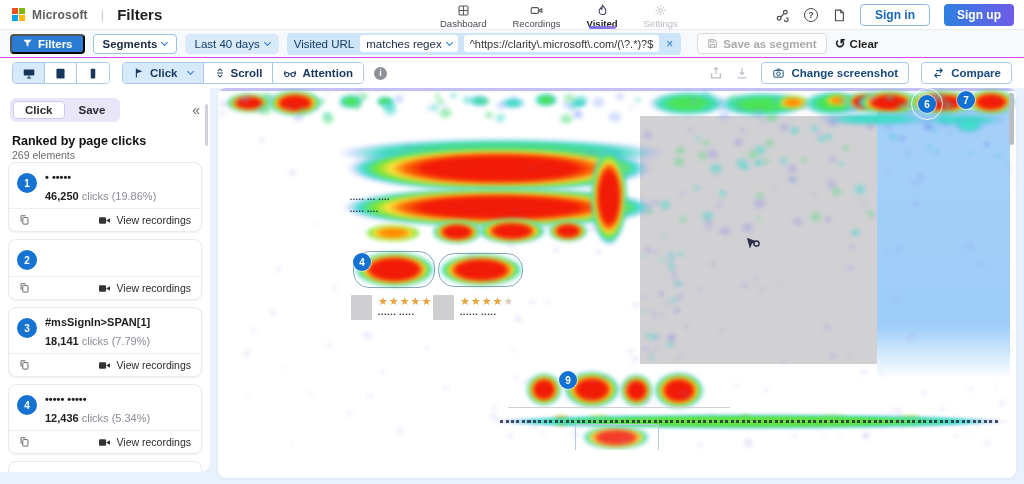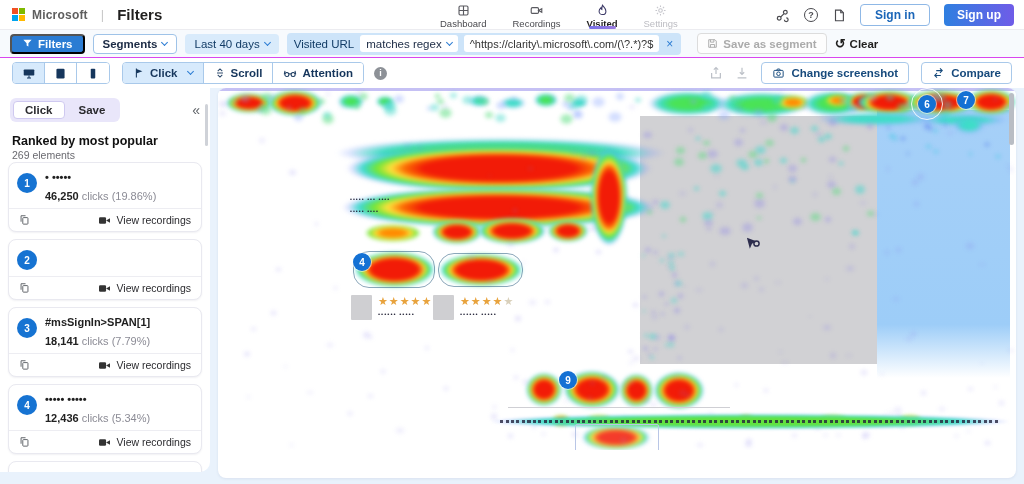--- a/index.html
+++ b/index.html
@@ -329,21 +329,21 @@
 </div>
 
 <div class="leftpanel">
   <div class="tabsrow">
     <div class="tabs">
       <div class="tab sel">Click</div>
       <div class="tab">Save</div>
     </div>
     <span class="collapse">«</span>
   </div>
-  <div class="rank-head">Ranked by most popular</div>
+  <div class="rank-head">Ranked by page clicks</div>
   <div class="rank-count">269 elements</div>
   <div class="cards">
 
     <div class="card">
       <div class="card-top">
         <div class="rank">1</div>
         <div>
             <div class="card-label">• •••••</div>
         <div class="card-clicks"><b>46,250</b><span> clicks (19.86%)</span></div>
           </div>

